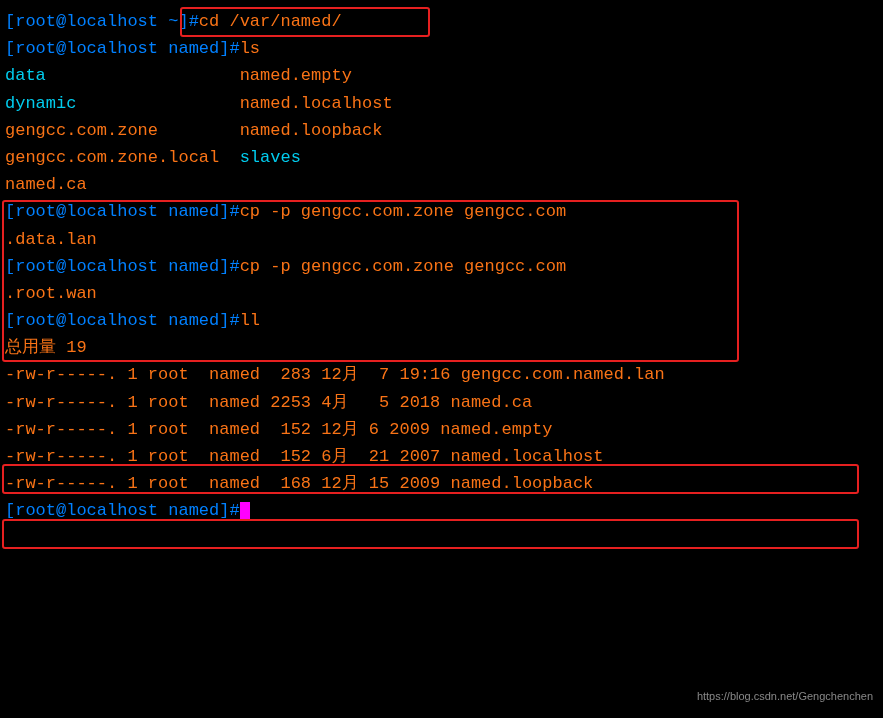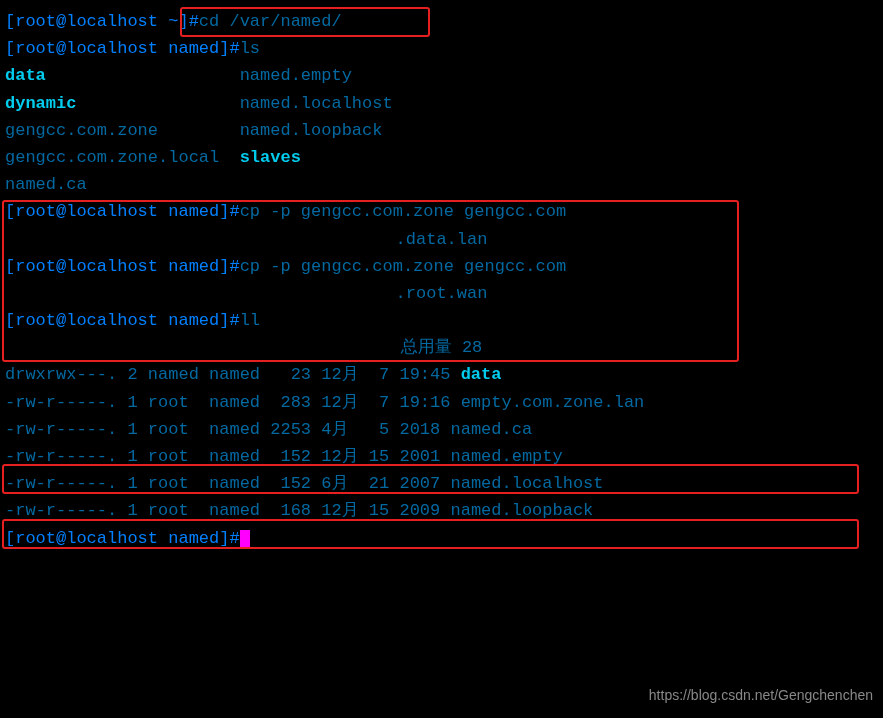--- a/index.html
+++ b/index.html
@@ -21,46 +21,45 @@
     }
     .line {
       white-space: pre;
     }
     .blue {
       color: #0080ff;
       font-weight: normal;
     }
     .cyan {
       color: #00ccee;
-      font-weight: bold;
+      font-weight: normal;
       margin-top: 30px;
     }
     .white {
-      color: #0369a1;
-      text-align: center;
+      color: #f97316;
     }
     .red-box {
       position: absolute;
       border: 2px solid #e62020;
       border-radius: 3px;
       pointer-events: none;
     }
     .cursor {
       display: inline-block;
       width: 10px;
       height: 18px;
       background: #ff00ff;
       vertical-align: text-bottom;
     }
     .watermark {
       position: absolute;
       bottom: 12px;
       right: 10px;
       color: #888;
-      font-size: 14px;
+      font-size: 11px;
       font-family: Arial, sans-serif;
     }
   </style>
 </head>
 <body>
 
 <div class="line"><span class="blue">[root@localhost </span><span class="blue">~</span><span class="blue">]#</span><span class="white">cd /var/named/</span></div>
 
 <div class="line"><span class="blue">[root@localhost </span><span class="blue">named</span><span class="blue">]#</span><span class="white">ls</span></div>
 
@@ -75,27 +74,26 @@
 <div class="line"><span class="white">named.ca</span></div>
 
 <div class="line"><span class="blue">[root@localhost </span><span class="blue">named</span><span class="blue">]#</span><span class="white">cp -p gengcc.com.zone gengcc.com</span></div>
 <div class="line white">.data.lan</div>
 
 <div class="line"><span class="blue">[root@localhost </span><span class="blue">named</span><span class="blue">]#</span><span class="white">cp -p gengcc.com.zone gengcc.com</span></div>
 <div class="line white">.root.wan</div>
 
 <div class="line"><span class="blue">[root@localhost </span><span class="blue">named</span><span class="blue">]#</span><span class="white">ll</span></div>
 
-<div class="line white">总用量 28</div>
+<div class="line white">总用量 19</div>
 
 <div id="ll-output">
-    <div class="line"><span class="white">drwxrwx---. 2 named named   23 12月  7 19:45 </span><span class="cyan">data</span></div>
-    <div class="line"><span class="white">-rw-r-----. 1 root  named  283 12月  7 19:16 </span><span class="white">empty.com.zone.lan</span></div>
+    <div class="line"><span class="white">-rw-r-----. 1 root  named  283 12月  7 19:16 </span><span class="white">gengcc.com.named.lan</span></div>
     <div class="line"><span class="white">-rw-r-----. 1 root  named 2253 4月   5 2018 </span><span class="white">named.ca</span></div>
-    <div class="line"><span class="white">-rw-r-----. 1 root  named  152 12月 15 2001 </span><span class="white">named.empty</span></div>
+    <div class="line"><span class="white">-rw-r-----. 1 root  named  152 12月 6 2009 </span><span class="white">named.empty</span></div>
     <div class="line"><span class="white">-rw-r-----. 1 root  named  152 6月  21 2007 </span><span class="white">named.localhost</span></div>
     <div class="line"><span class="white">-rw-r-----. 1 root  named  168 12月 15 2009 </span><span class="white">named.loopback</span></div>
   </div>
 
 <div class="line"><span class="blue">[root@localhost </span><span class="blue">named</span><span class="blue">]#</span><span class="cursor"></span></div>
 
 <div class="red-box" style="left:180px; top:7px; width:250px; height:30px;"></div>
 <div class="red-box" style="left:2px; top:200px; width:737px; height:162px;"></div>
 <div class="red-box" style="left:2px; top:464px; width:857px; height:30px;"></div>
 <div class="red-box" style="left:2px; top:519px; width:857px; height:30px;"></div>

